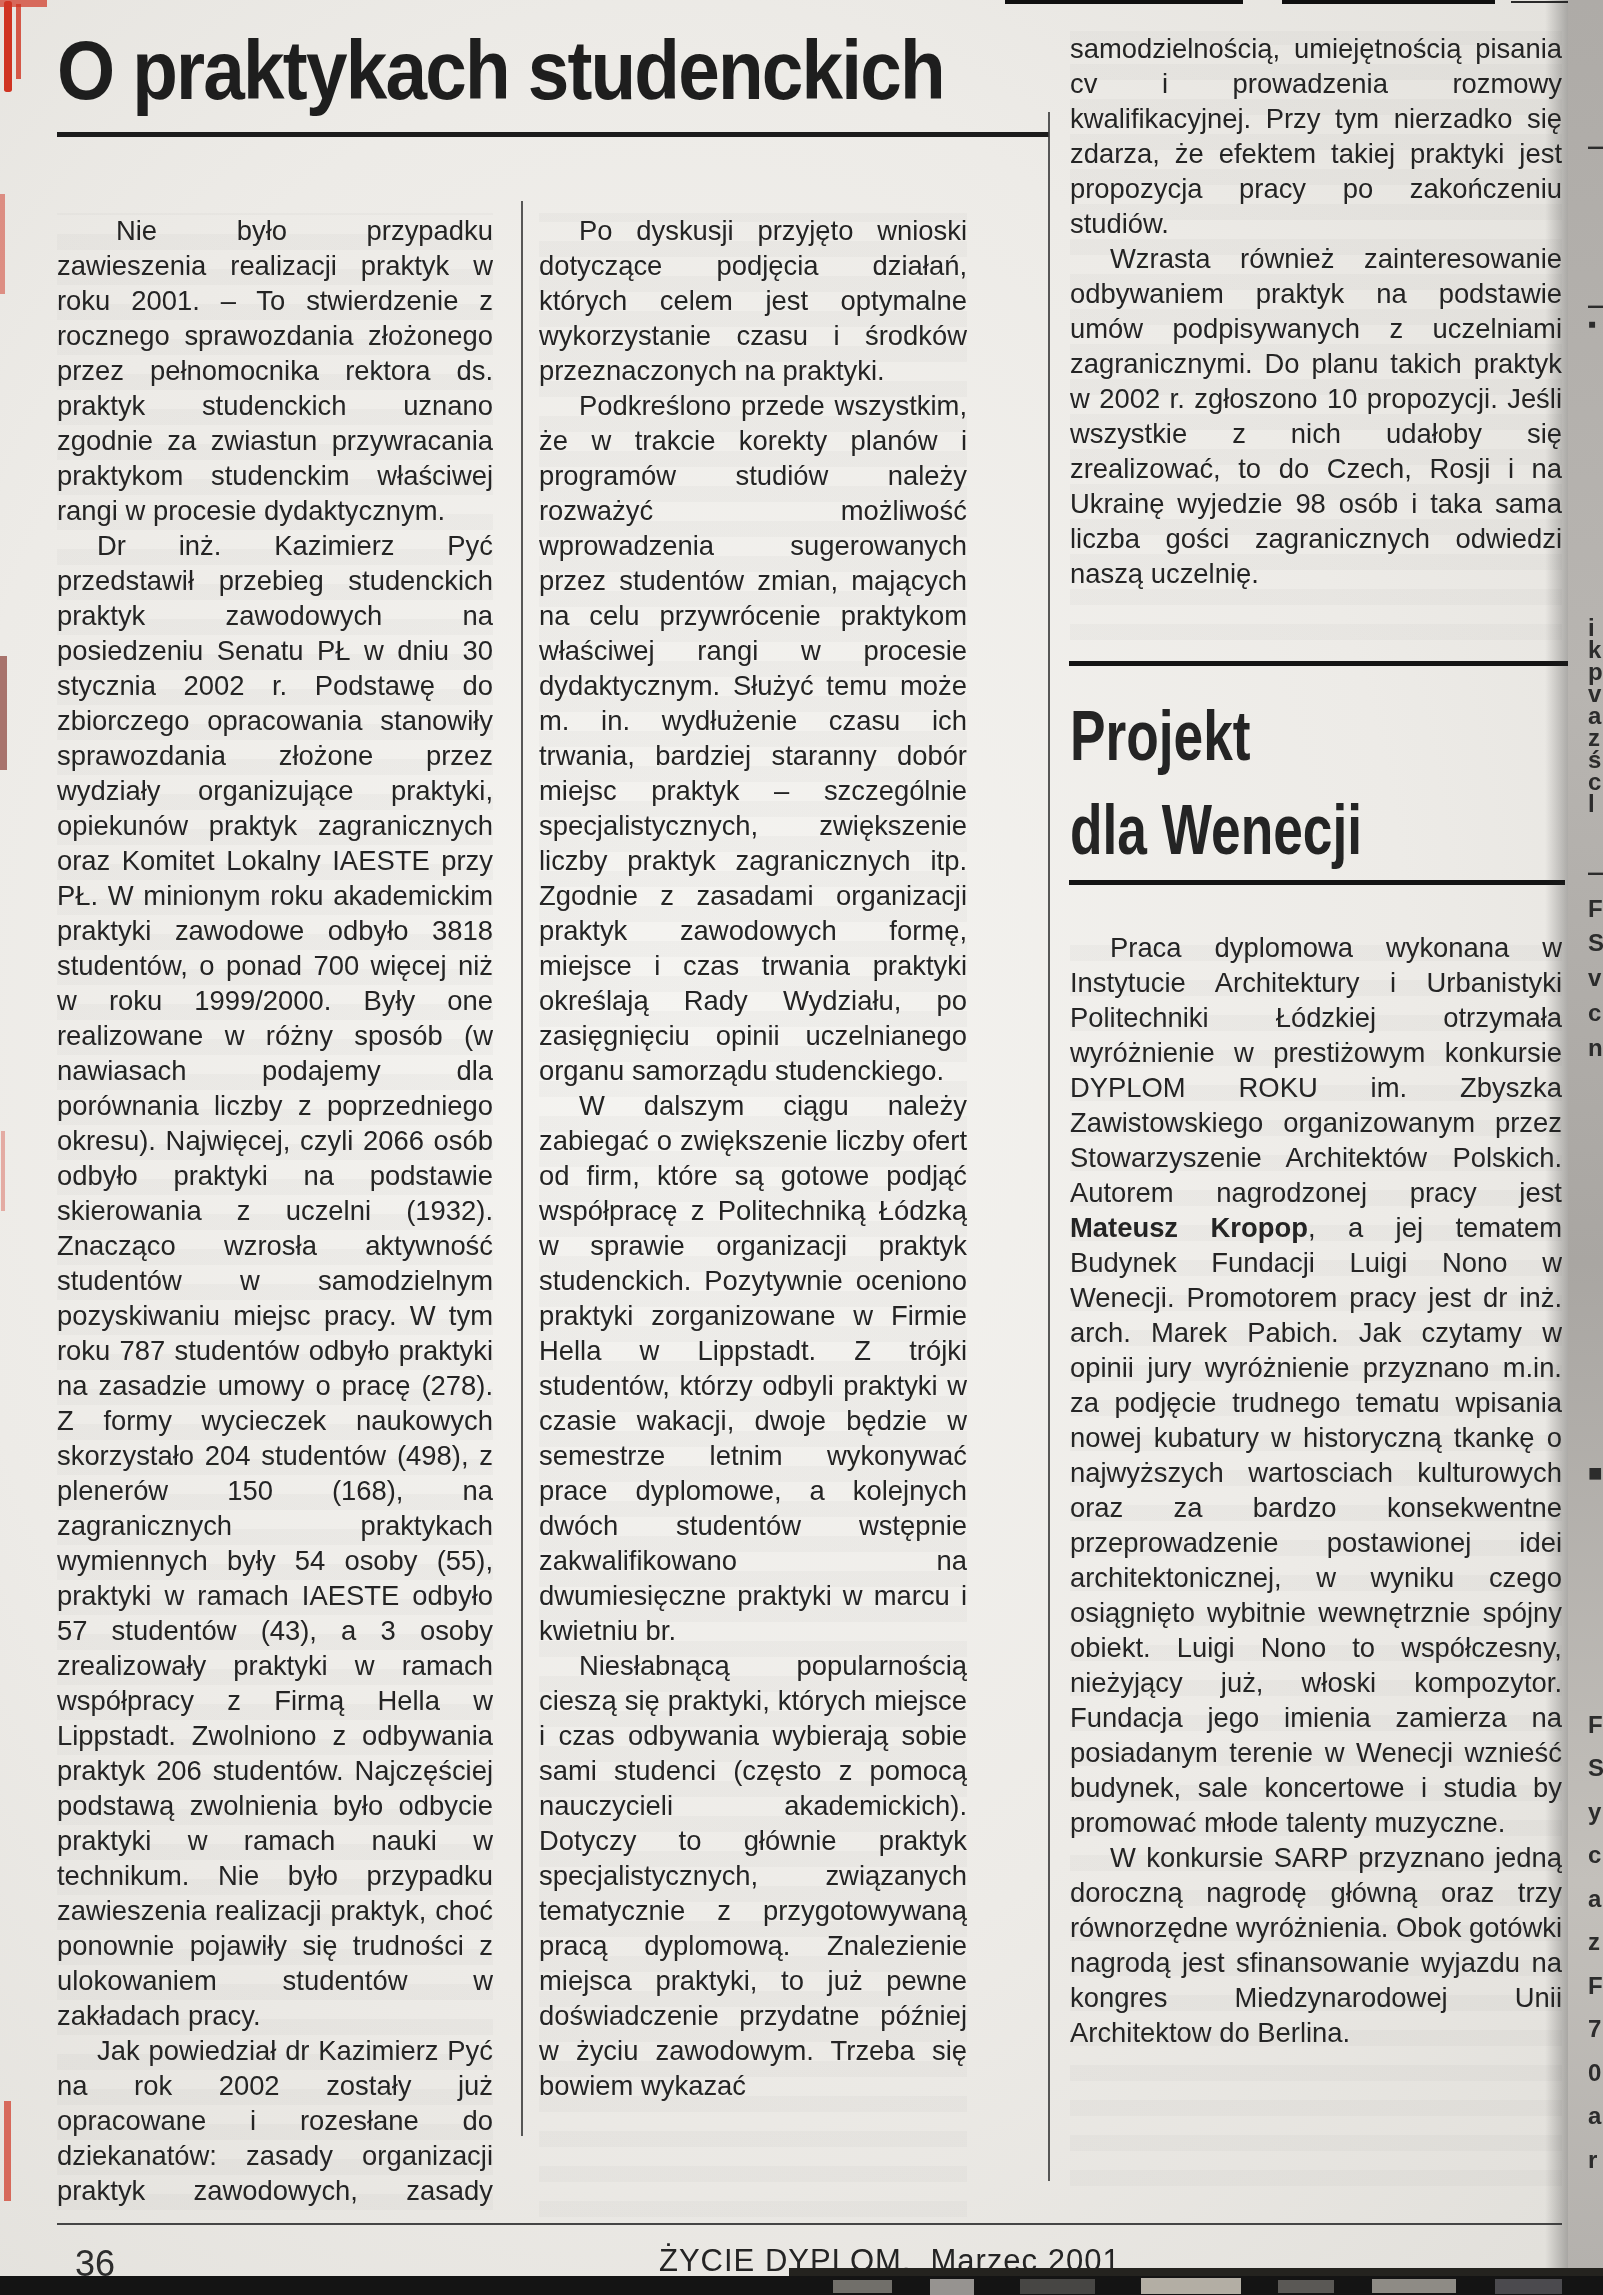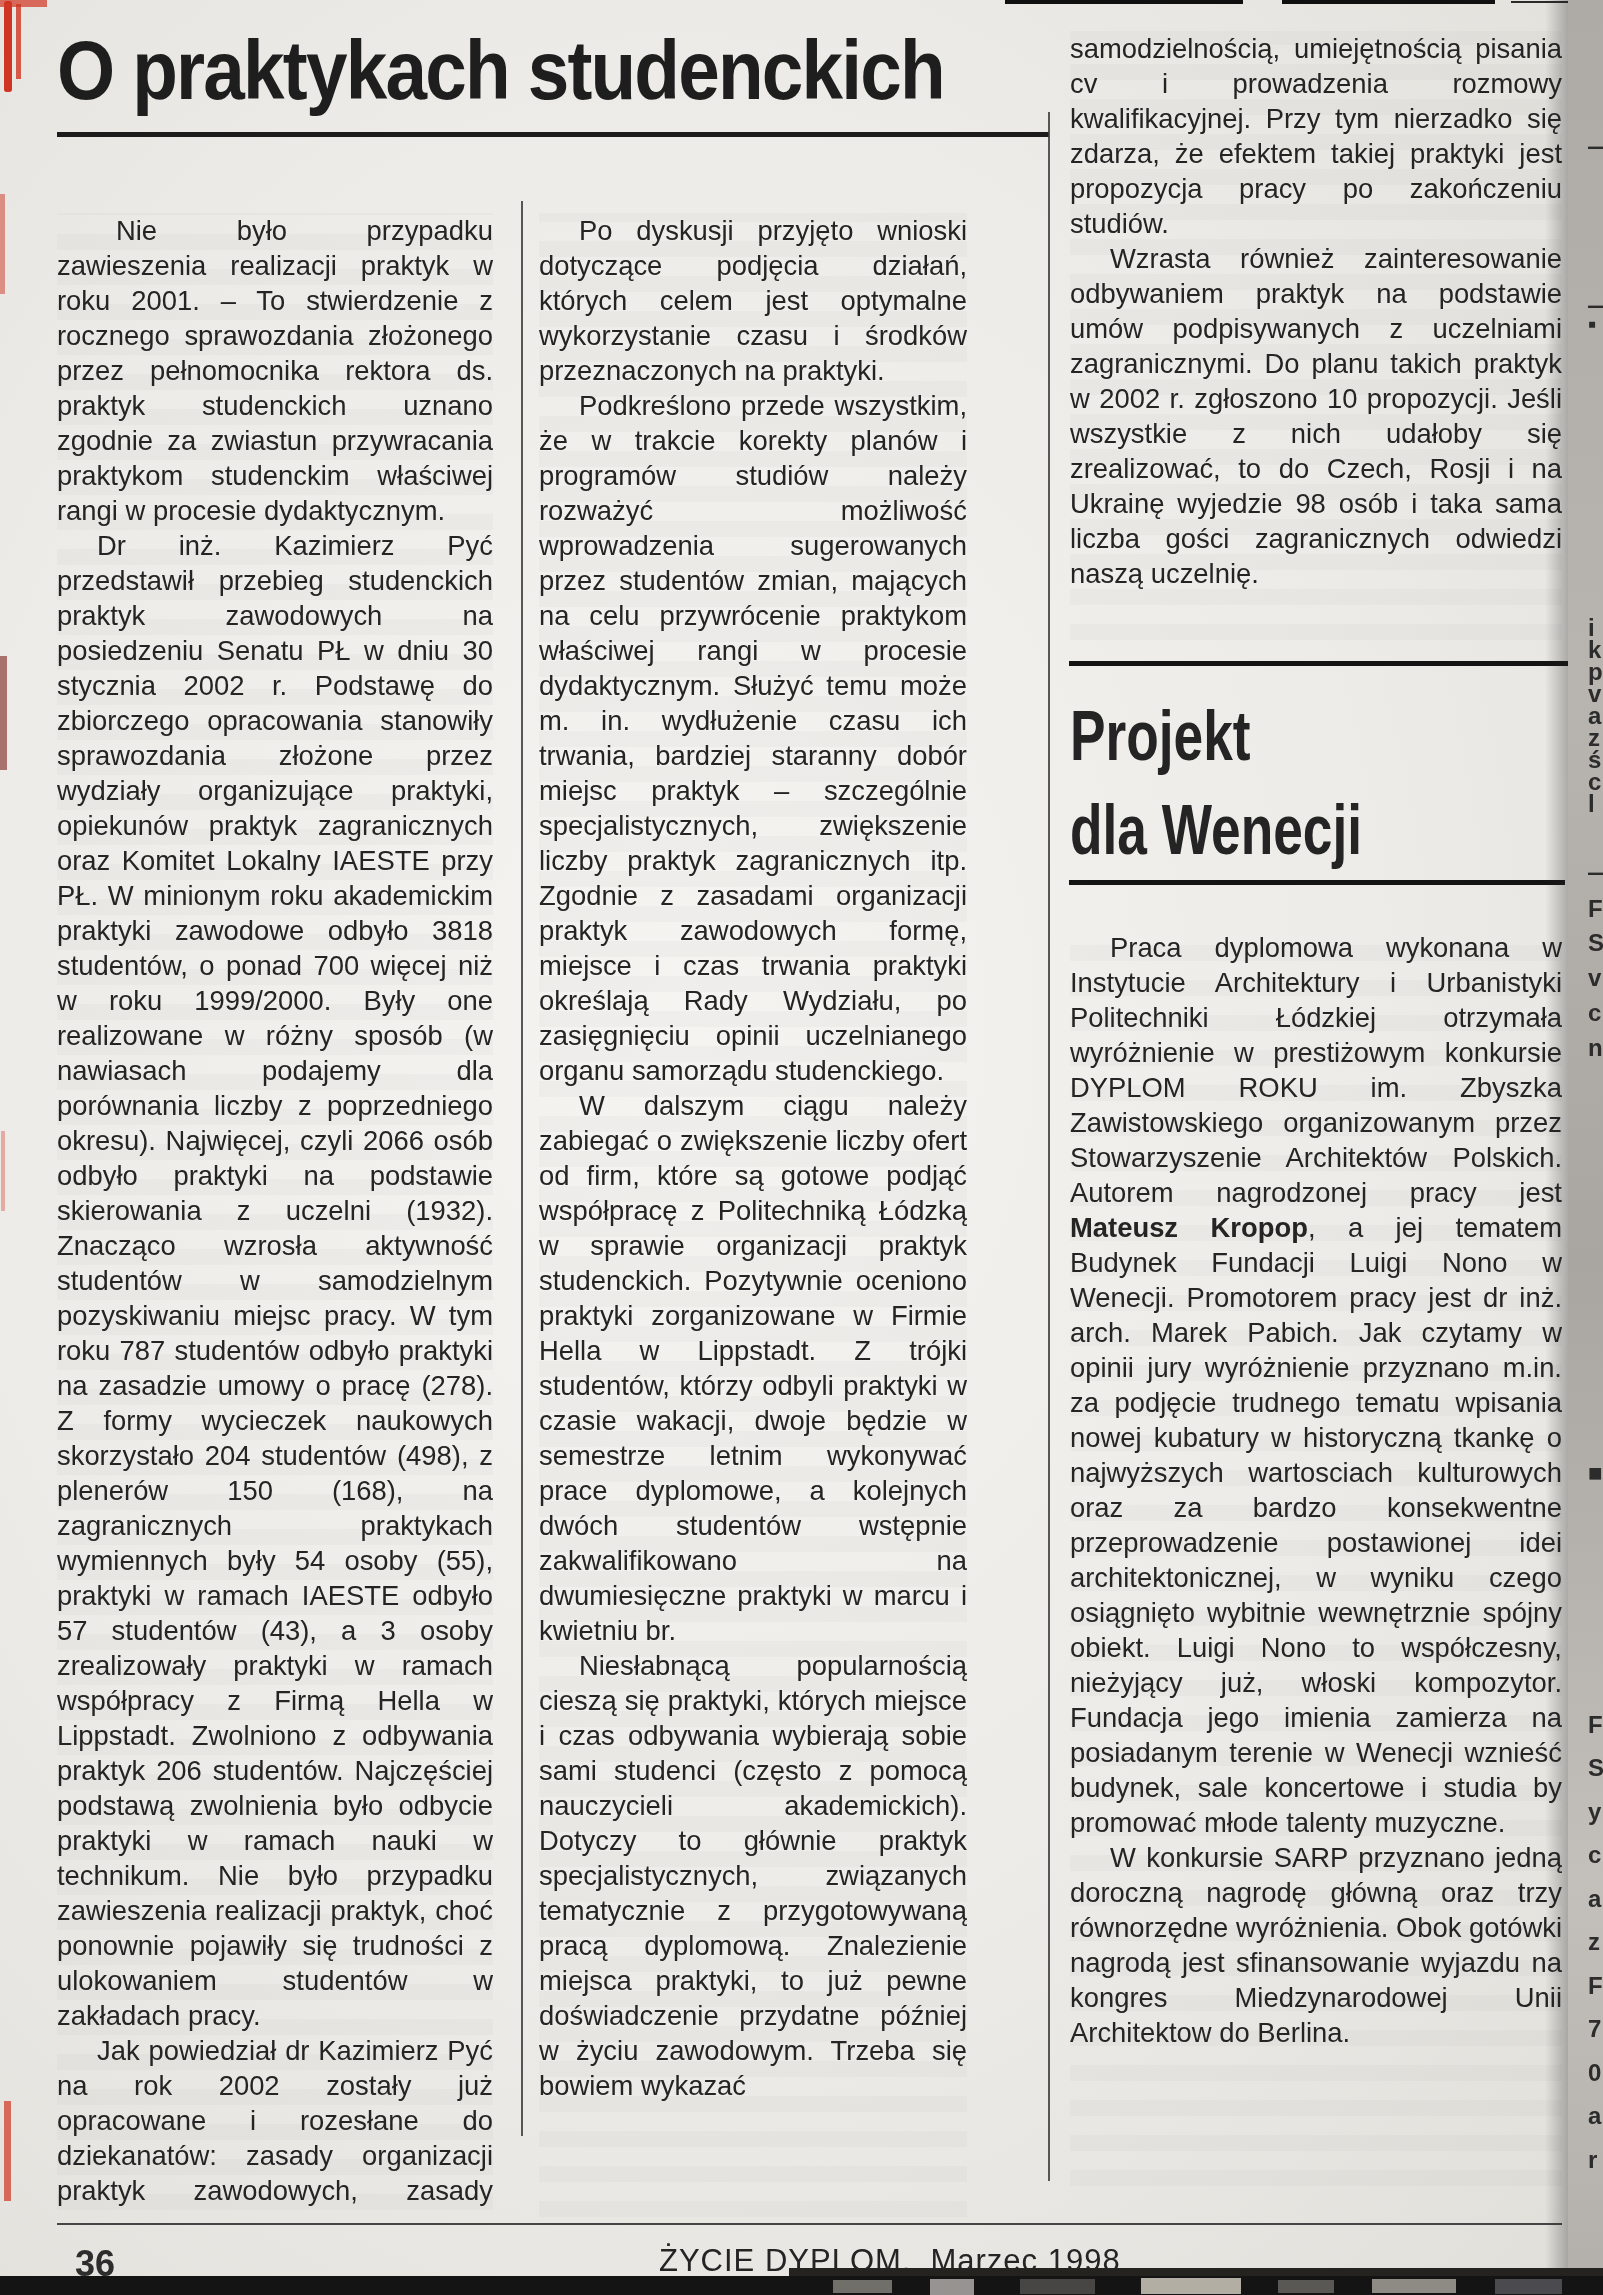--- a/index.html
+++ b/index.html
@@ -43,21 +43,21 @@
   .rule-b{position:absolute;left:1069px;top:880px;width:496px;height:4.7px;background:#141414;}
   .venice-h{
     position:absolute;left:1070px;top:689px;margin:0;
     font-size:71px;font-weight:700;line-height:94px;color:#242424;
     transform:scaleX(0.75);transform-origin:left top;white-space:nowrap;
   }
   .venice-h .vh-line{display:block;}
   
   .footer-rule{position:absolute;left:57px;top:2223px;width:1505px;height:2px;background:#454545;}
   .footer-rule-right{position:absolute;left:1571px;top:2215px;width:32px;height:2px;background:#454545;}
-  .page-number{position:absolute;left:75px;top:2243px;font-size:36px;font-weight:700;color:#2d2d2d;}
+  .page-number{position:absolute;left:75px;top:2243px;font-size:36px;font-weight:400;color:#2d2d2d;}
   .footer-text{position:absolute;left:659px;top:2243px;font-size:31px;letter-spacing:1px;color:#242424;}
   .footer-text .fdate{margin-left:19px;}
   
   .redmark{position:absolute;background:#d03422;}
   .r0{left:0;top:0;width:47px;height:6.7px;opacity:.7;}
   .r1{left:4px;top:1.3px;width:8px;height:91px;border-radius:2.7px;}
   .r2{left:16px;top:4px;width:4.7px;height:75px;opacity:.8;}
   .r3{left:0;top:194px;width:5.4px;height:100px;opacity:.5;}
   .r4{left:0;top:656px;width:6.7px;height:114px;background:#7a231a;opacity:.6;}
   .r5{left:1.3px;top:1131px;width:4px;height:80px;opacity:.35;}
@@ -133,21 +133,21 @@
 
   <div class="col" id="col3b" lang="pl">
       <p class="par normal"><span>Praca dyplomowa wykonana w Instytucie Architektury i Urbanistyki Politechniki Łódzkiej otrzymała wyróżnienie w prestiżowym konkursie DYPLOM ROKU im. Zbyszka Zawistowskiego organizowanym przez Stowarzyszenie Architektów Polskich. Autorem nagrodzonej pracy jest </span><span class="bold">Mateusz Kropop</span><span>, a jej tematem Budynek Fundacji Luigi Nono w Wenecji. Promotorem pracy jest dr inż. arch. Marek Pabich. Jak czytamy w opinii jury wyróżnienie przyznano m.in. za podjęcie trudnego tematu wpisania nowej kubatury w historyczną tkankę o najwyższych wartosciach kulturowych oraz za bardzo konsekwentne przeprowadzenie postawionej idei architektonicznej, w wyniku czego osiągnięto wybitnie wewnętrznie spójny obiekt. Luigi Nono to współczesny, nieżyjący już, włoski kompozytor. Fundacja jego imienia zamierza na posiadanym terenie w Wenecji wznieść budynek, sale koncertowe i studia by promować młode talenty muzyczne.</span></p>
       <p class="par normal"><span>W konkursie SARP przyznano jedną doroczną nagrodę główną oraz trzy równorzędne wyróżnienia. Obok gotówki nagrodą jest sfinansowanie wyjazdu na kongres Miedzynarodowej Unii Architektow do Berlina.</span></p>
     </div>
 
   <div class="footer-rule"></div>
   <div class="footer-rule-right"></div>
   <div class="page-number">36</div>
   <div class="footer-text">
-    <span>ŻYCIE DYPLOM,</span><span class="fdate">Marzec 1998</span>
+    <span>ŻYCIE DYPLOM,</span><span class="fdate">Marzec 2001</span>
   </div>
 
   <div class="fold"></div>
   <div class="right-strip"></div>
 
   <div class="band-upper"></div>
   <div class="band">
     <div class="s1"></div>
     <div class="s2"></div>
     <div class="s3"></div>

